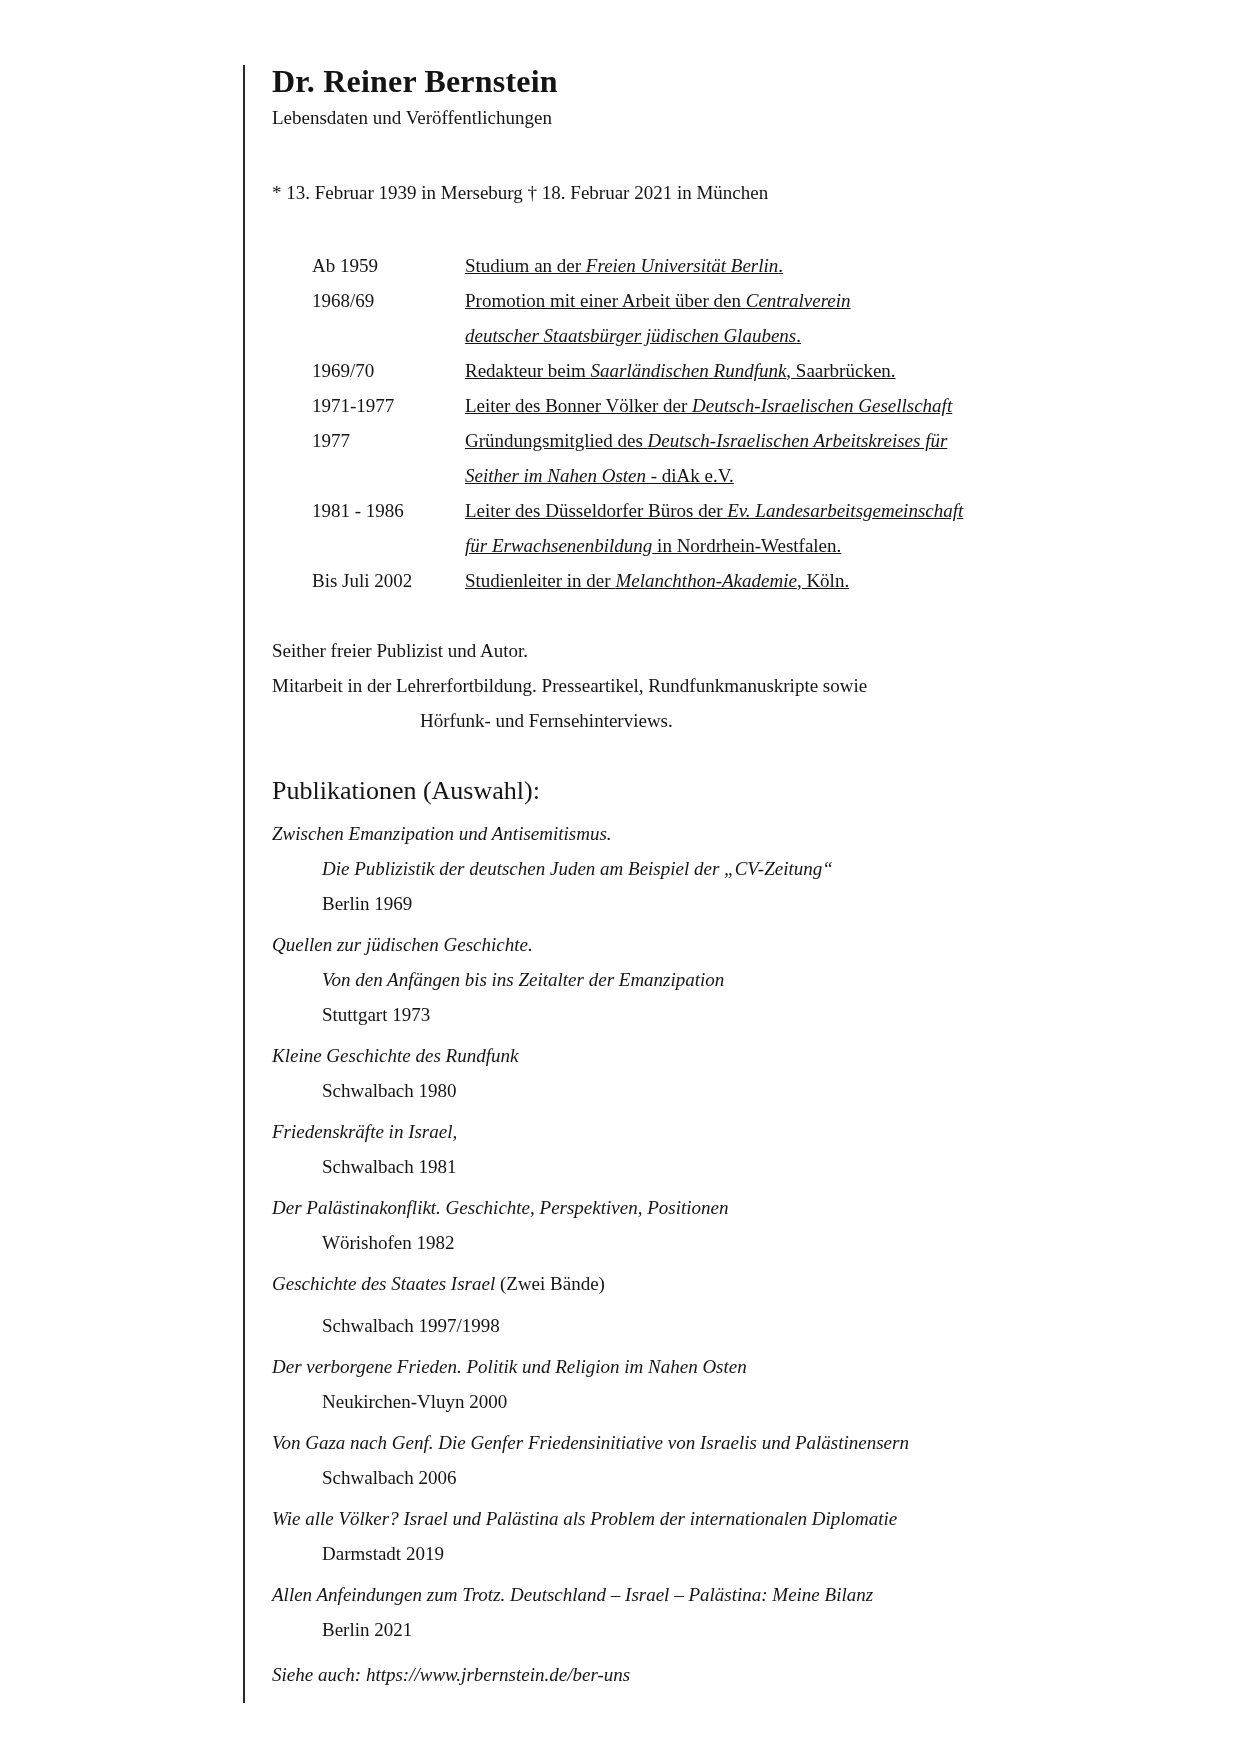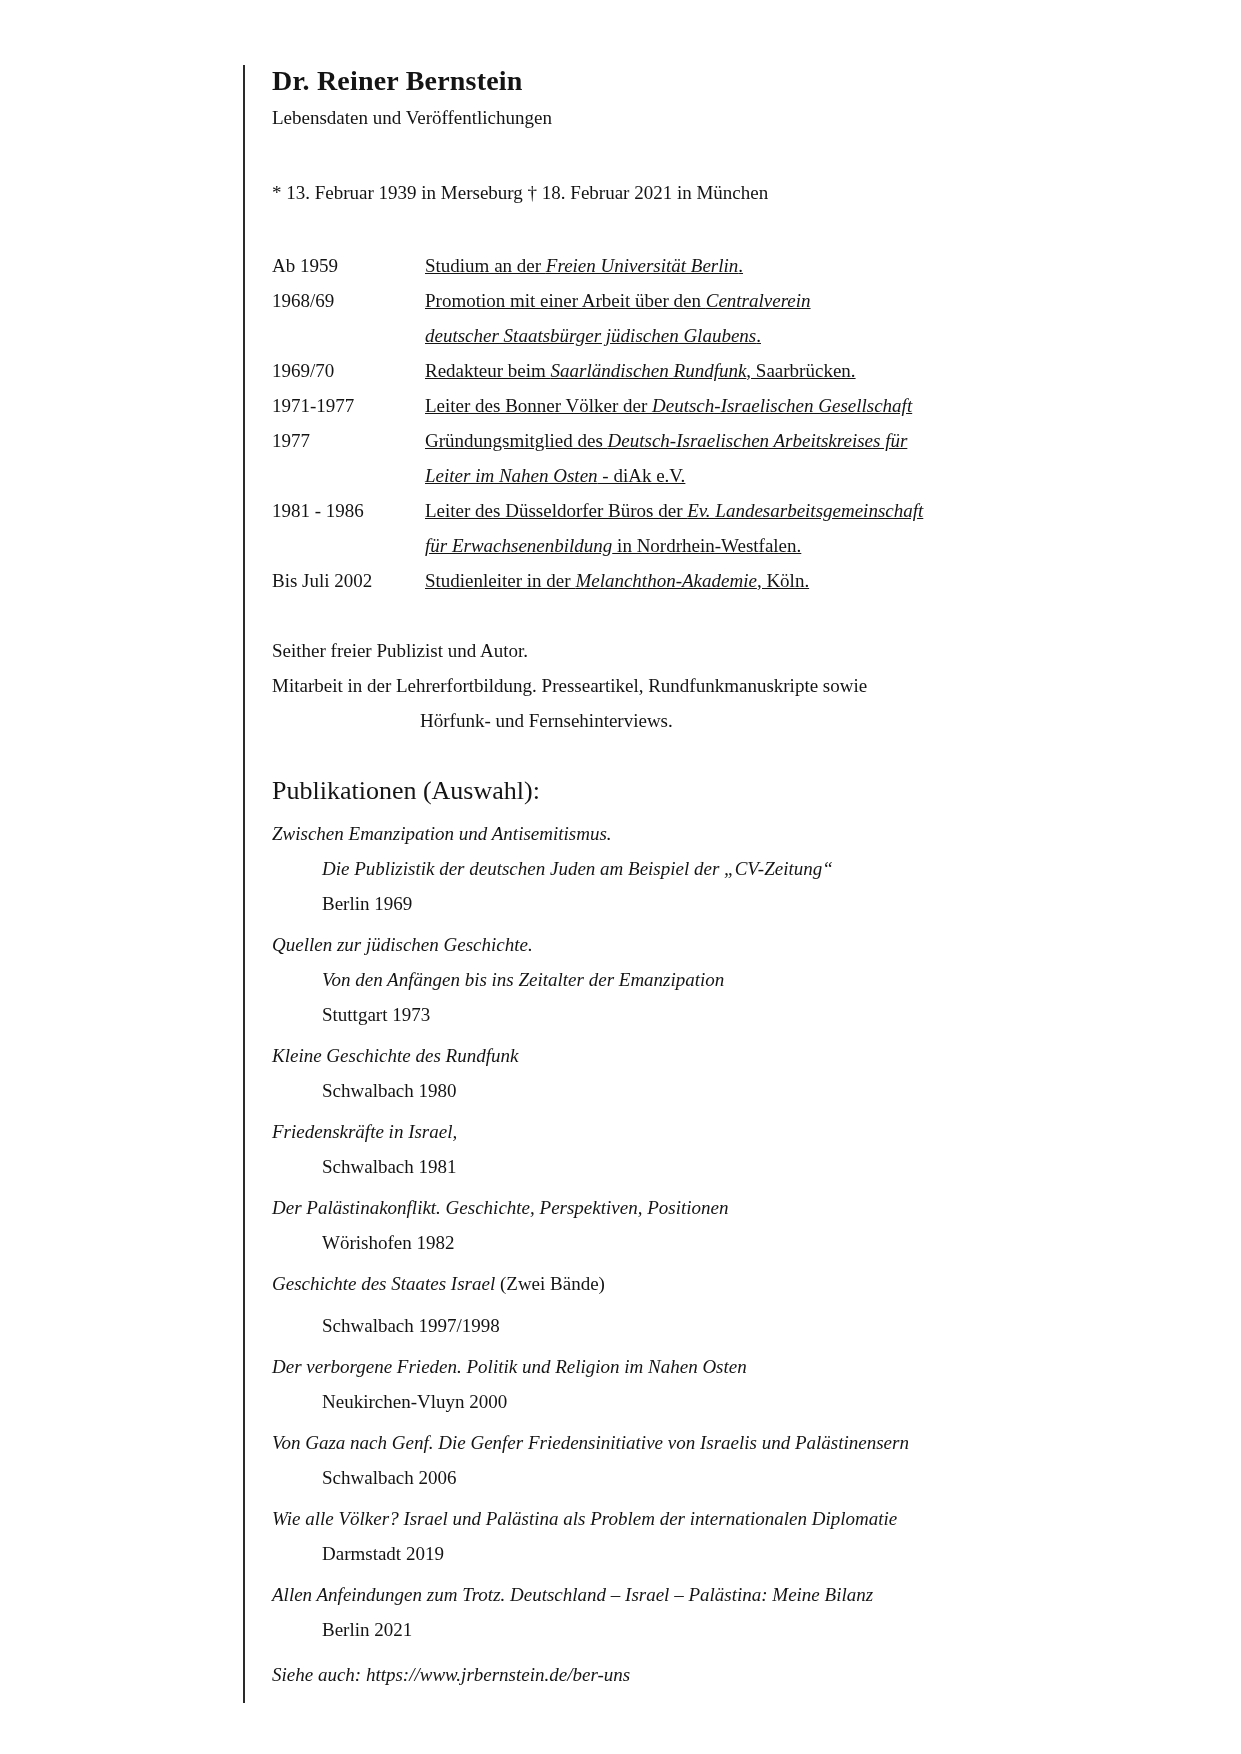--- a/index.html
+++ b/index.html
@@ -15,24 +15,24 @@
     position:absolute;
     left:243px; top:65px;
     width:2px; height:1638px;
     background:#2a2a2a;
   }
   .content {
     position:absolute;
     left:272px; top:62px; right:30px;
   }
   .line { font-size:19px; line-height:35px; white-space:nowrap; }
-  .title { font-size:28px; font-weight:bold; line-height:38px; white-space:nowrap; letter-spacing:0.2px; }
+  .title { font-size:32px; font-weight:bold; line-height:38px; white-space:nowrap; letter-spacing:0.2px; }
   .i { font-style:italic; }
   .vitals { margin-top:40px; }
-  .timeline { margin-top:38px; }
+  .timeline { margin-top:38px;margin-left:40px; }
   .trow { display:flex; }
   .tdate { flex:none; width:153px; }
   .tdesc { flex:none;text-decoration:underline; }
   .freeblock { margin-top:35px; }
   .indent-deep { padding-left:148px; }
   .pubhead { margin-top:35px; font-weight:normal; font-size:26px; }
   .pub { margin-top:6px; }
   .pub.first { margin-top:8px; }
   .pub .ind { padding-left:50px; }
   .pub .extra-gap { margin-top:7px; }
@@ -71,21 +71,21 @@
       <div class="trow line">
         <span class="tdate">1971-1977</span>
         <span class="tdesc"><span>Leiter des Bonner Völker der </span><span class="i">Deutsch-Israelischen Gesellschaft</span><span></span></span>
       </div>
       <div class="trow line">
         <span class="tdate">1977</span>
         <span class="tdesc"><span>Gründungsmitglied des </span><span class="i">Deutsch-Israelischen Arbeitskreises für</span><span></span></span>
       </div>
       <div class="trow line">
         <span class="tdate"></span>
-        <span class="tdesc"><span></span><span class="i">Leiter im Nahen Osten</span><span> - diAk e.V.</span></span>
+        <span class="tdesc"><span></span><span class="i">Seither im Nahen Osten</span><span> - diAk e.V.</span></span>
       </div>
       <div class="trow line">
         <span class="tdate">1981 - 1986</span>
         <span class="tdesc"><span>Leiter des Düsseldorfer Büros der </span><span class="i">Ev. Landesarbeitsgemeinschaft</span><span></span></span>
       </div>
       <div class="trow line">
         <span class="tdate"></span>
         <span class="tdesc"><span></span><span class="i">für Erwachsenenbildung</span><span> in Nordrhein-Westfalen.</span></span>
       </div>
       <div class="trow line">

